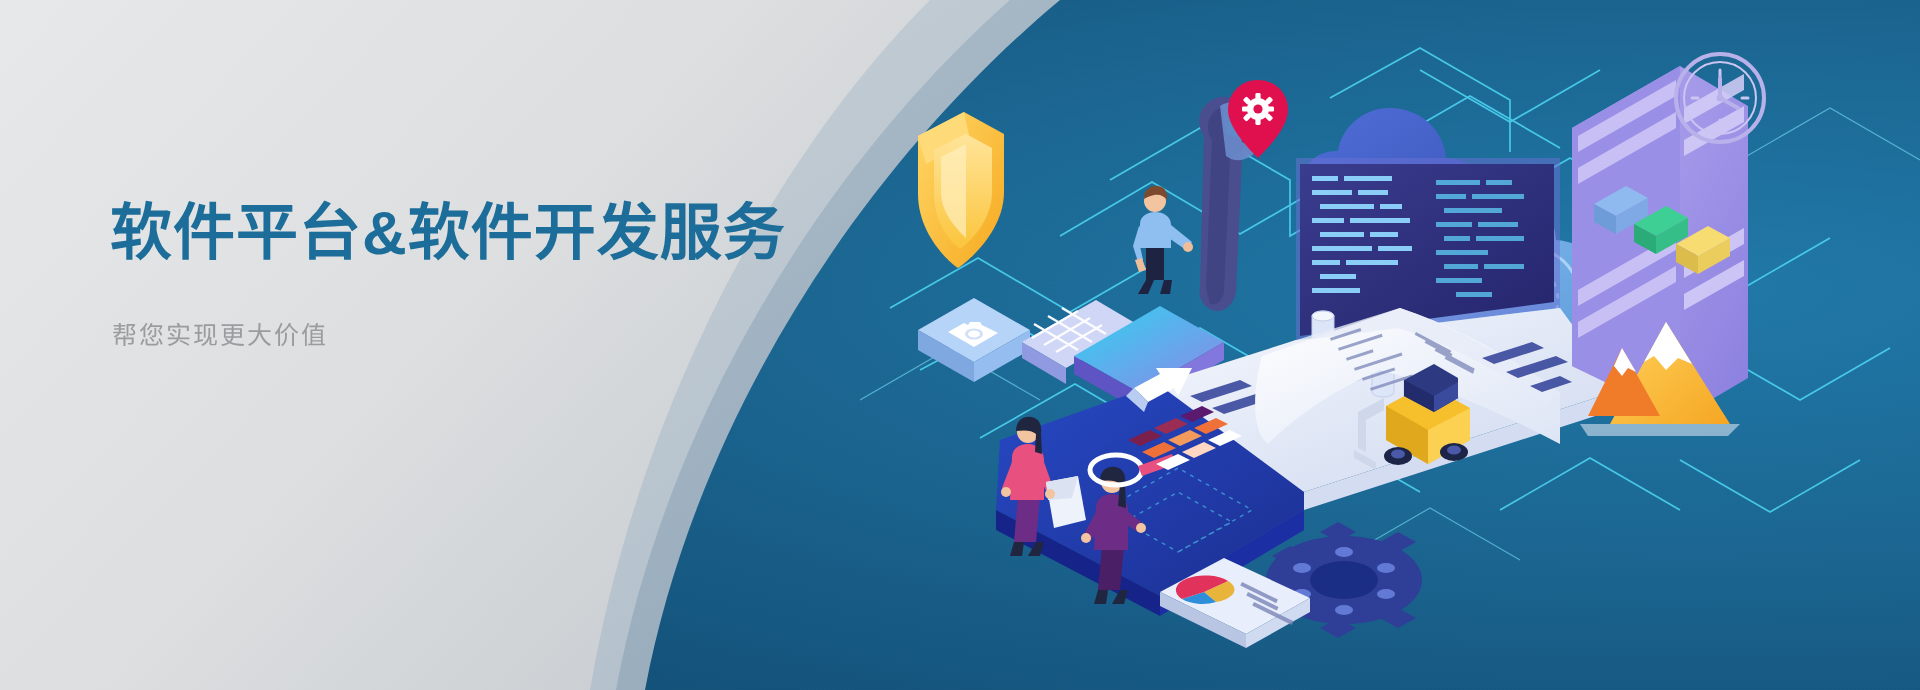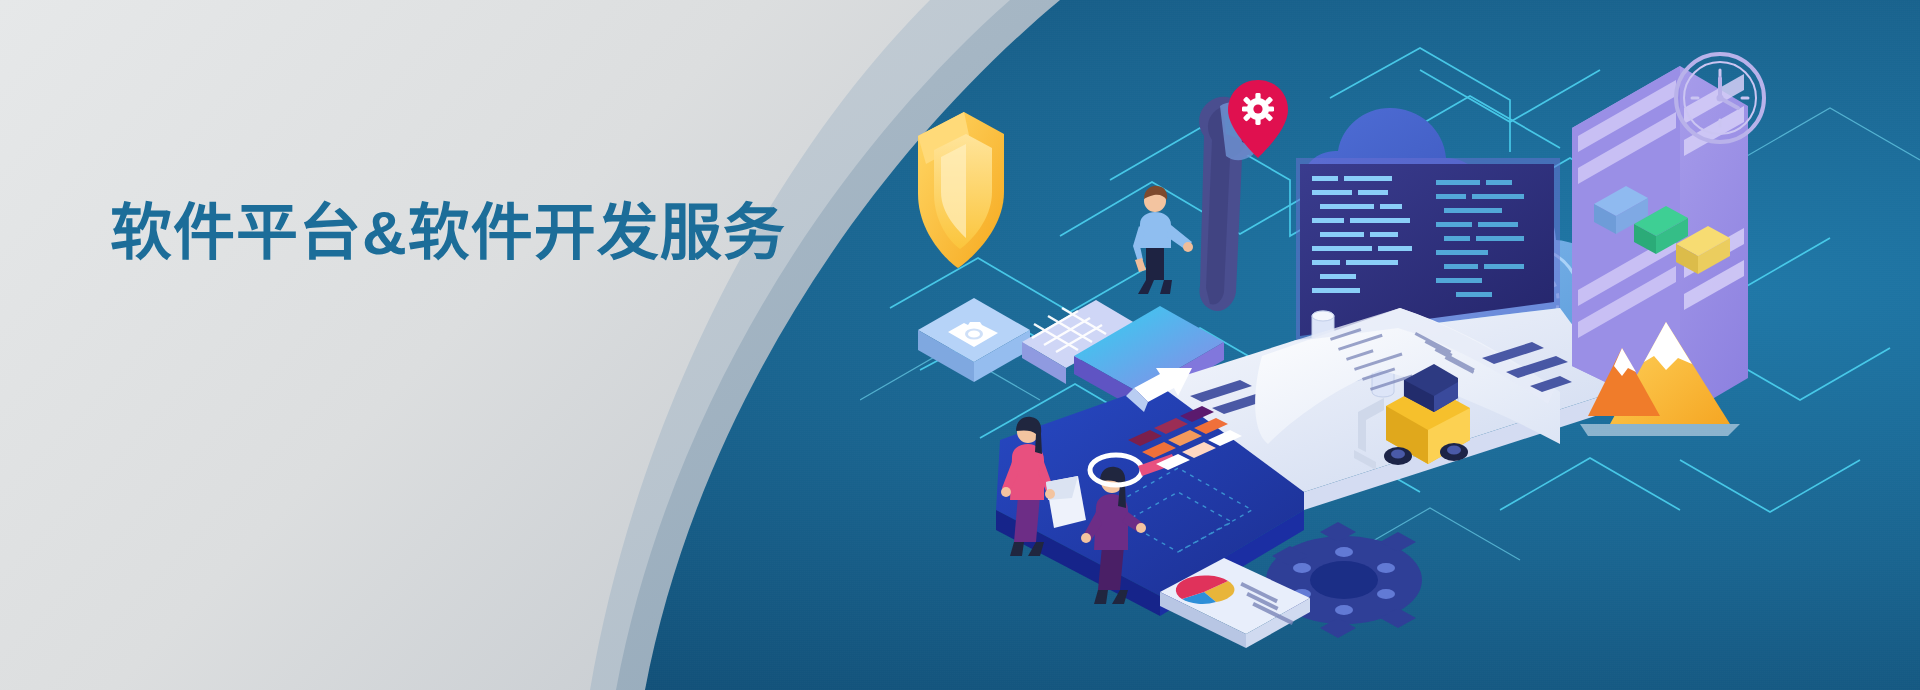--- a/index.html
+++ b/index.html
@@ -93,20 +93,21 @@
       <path d="M0,0 L1060,0 C880,150 700,400 645,690 L0,690 Z" fill="url(#gGrayThin)"></path>
 
       <path d="M0,0 L1010,0 C840,150 670,400 616,690 L0,690 Z" fill="url(#gGrayMid)"></path>
 
       <path d="M0,0 L930,0 C780,150 640,400 590,690 L0,690 Z" fill="url(#gGray)"></path>
     </svg>
   </div>
 
   <div class="copy">
     <h1 class="headline">软件平台&amp;软件开发服务</h1>
+    <p class="subline">帮您实现更大价值</p>
   </div>
 
   <div class="art">
     <svg viewBox="0 0 1060 620" xmlns="http://www.w3.org/2000/svg">
       <defs>
         <linearGradient id="gShieldA" x1="0" y1="0" x2="1" y2="1">
           <stop offset="0" stop-color="#ffd766"></stop>
             <stop offset="1" stop-color="#f6a91f"></stop>
         </linearGradient>
         <linearGradient id="gShieldB" x1="0" y1="0" x2="0" y2="1">

